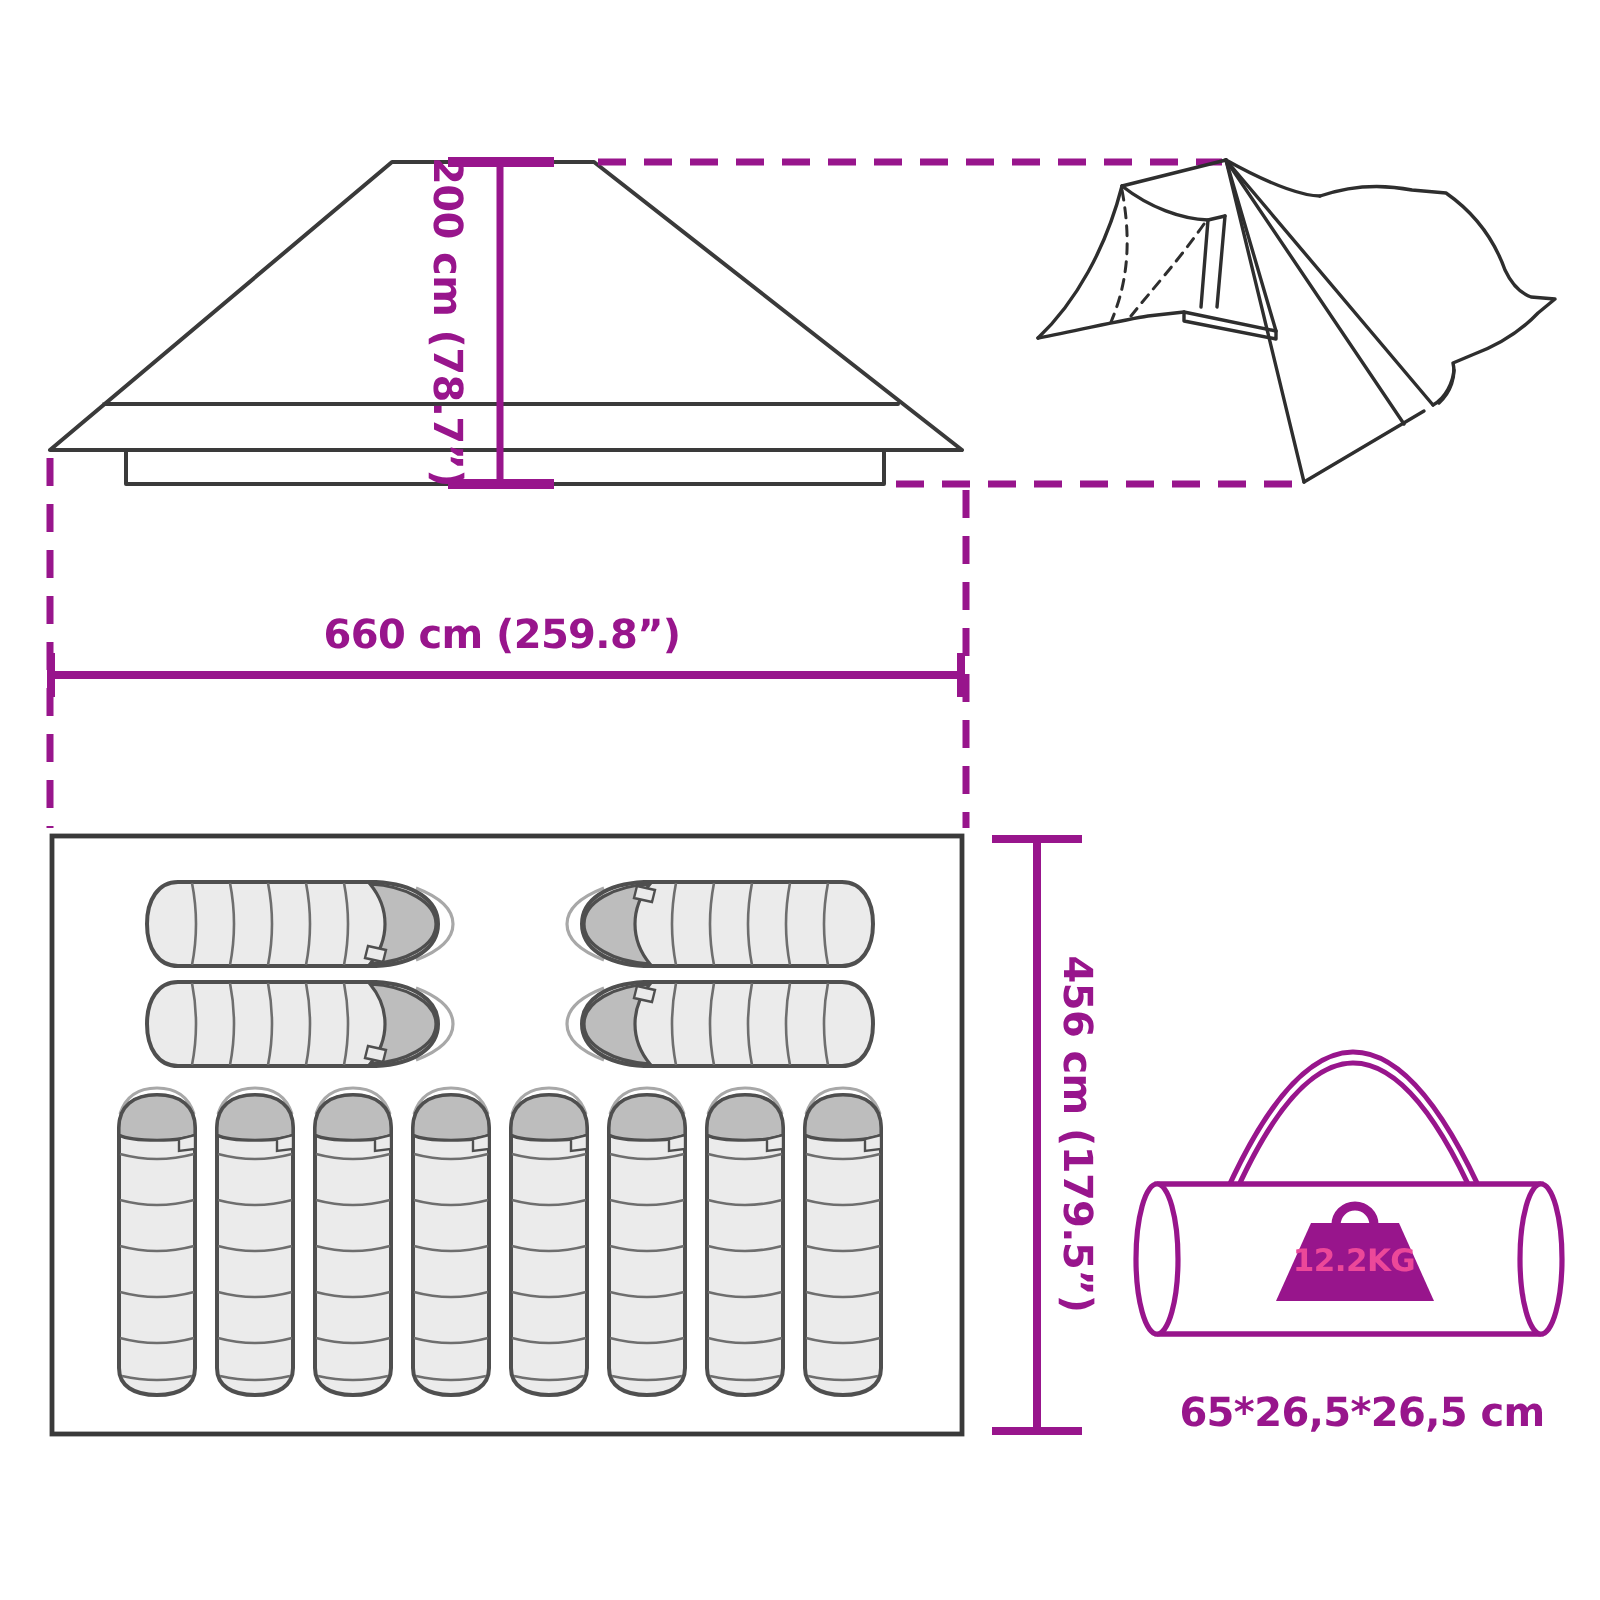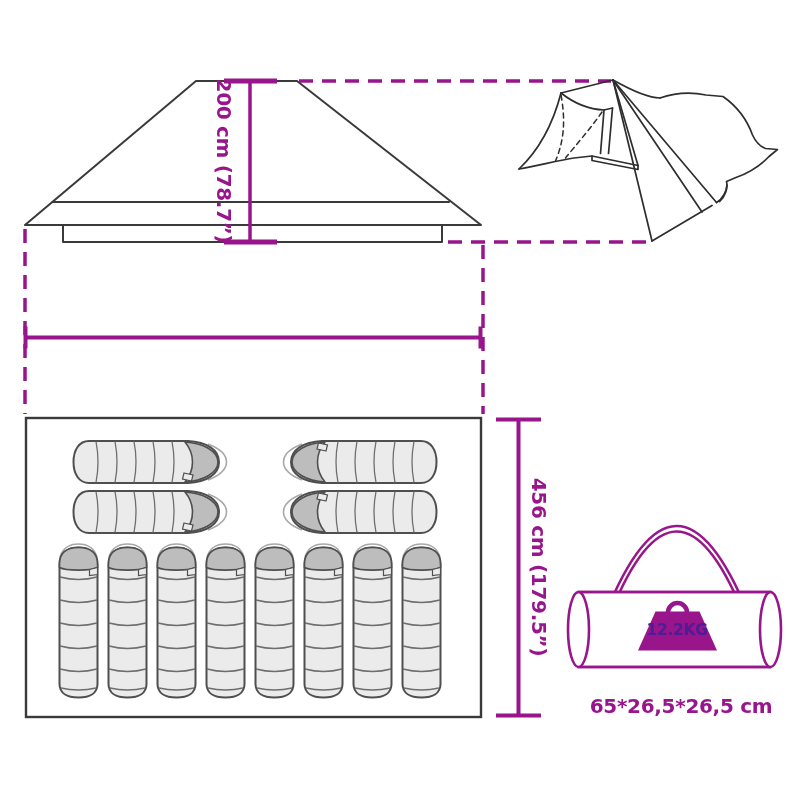--- a/index.html
+++ b/index.html
@@ -29,21 +29,21 @@
   .quilt{fill:none;stroke:#6e6e6e;stroke-width:1.3;}
   .tab{fill:#ebebeb;stroke:#4f4f4f;stroke-width:1.2;}
   
   .lbl{
     position:absolute;color:#98158c;font-weight:bold;white-space:nowrap;
     transform:translate(-50%,-50%);line-height:1;pointer-events:none;
   }
   .lbl.rot{transform:translate(-50%,-50%) rotate(90deg);}
   .dimTxt{font-size:20px;letter-spacing:-0.3px;}
   .sizeTxt{font-size:20px;letter-spacing:-0.3px;}
-  .weightTxt{color:#4c1d95;font-size:15.5px;letter-spacing:-0.3px;}
+  .weightTxt{color:#ec4899;font-size:15.5px;letter-spacing:-0.3px;}
 </style>
 </head>
 <body>
 
 <div class="stage">
 
   <svg width="800" height="800" viewBox="0 0 800 800">
     <defs>
 
       <g id="hbag">
@@ -150,19 +150,20 @@
       <ellipse class="bagStroke" cx="770.5" cy="629.5" rx="10.5" ry="37.5"></ellipse>
       <g>
         <path class="loop" d="M668,612.5 A9.5,9.5 0 1 1 687,612.5"></path>
         <path class="weightFill" d="M655.5,611.5 L699.5,611.5 L717,650.5 L638,650.5 Z"></path>
       </g>
     </g>
   </svg>
 
   <div class="lbl rot dimTxt" style="left:224px;top:161px;">200 cm (78.7”)</div>
 
+  <div class="lbl dimTxt" style="left:251px;top:317px;">660 cm (259.8”)</div>
 
   <div class="lbl rot dimTxt" style="left:539px;top:567px;">456 cm (179.5”)</div>
 
   <div class="lbl weightTxt" style="left:677px;top:631px;">12.2KG</div>
 
   <div class="lbl sizeTxt" style="left:681px;top:706px;">65*26,5*26,5 cm</div>
 </div>
 
 </body></html>

